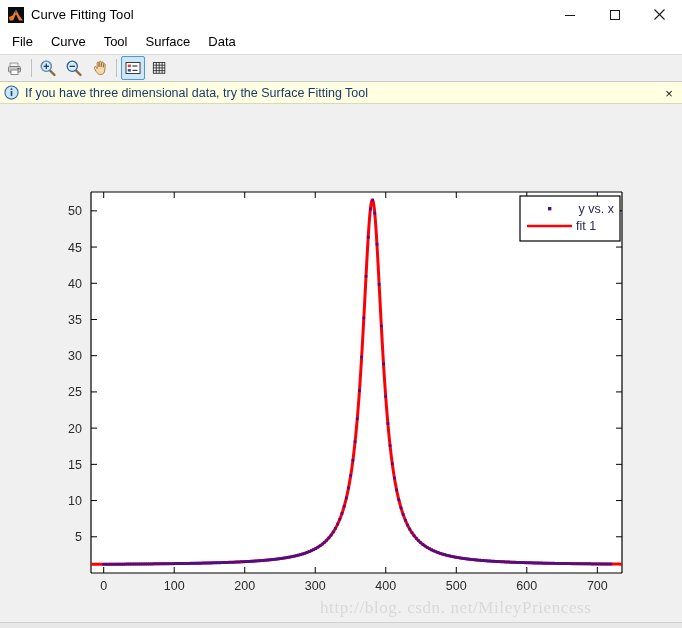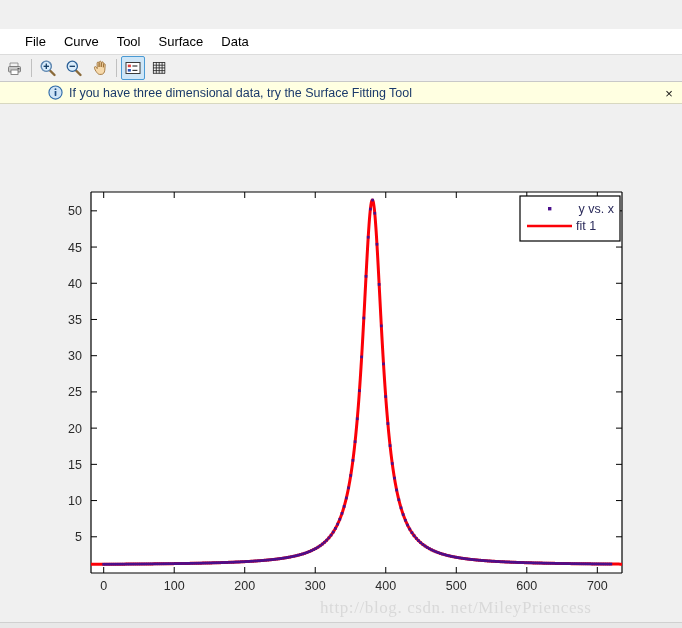--- a/index.html
+++ b/index.html
@@ -68,21 +68,21 @@
   .winbtn svg { display: block; }
 
   
   .menubar {
     position: absolute;
     left: 0; top: 29px;
     width: 682px; height: 25px;
     background: #ffffff;
     display: flex;
     align-items: center;
-    padding-left: 16px;
+    padding-left: 3px;
     box-sizing: border-box;
   }
   .menuitem {
     font-size: 13px;
     color: #000000;
     padding: 2px 9px 3px 9px;
     white-space: nowrap;
   }
 
   
@@ -120,21 +120,20 @@
   
   .banner {
     position: absolute;
     left: 0; top: 82px;
     width: 682px; height: 22px;
     background: #ffffe1;
     border-bottom: 1px solid #d8d8c0;
     display: flex;
     align-items: center;
     box-sizing: border-box;
-    padding-left: 44px;
   }
   .banner-icon {
     width: 15px; height: 15px;
     margin-left: 4px;
     margin-right: 6px;
     flex: 0 0 auto;
   }
   .banner-text {
     font-size: 12.5px;
     color: #1b3a6b;
@@ -212,20 +211,47 @@
     background: #e8e8e8;
     border-top: 1px solid #d0d0d0;
     box-sizing: border-box;
   }
 </style>
 </head>
 <body>
 
 <div id="app">
 
+  <div class="titlebar">
+    <div class="title-icon">
+      <svg class="swoosh" viewBox="0 0 14 11">
+        <path d="M0 7 L3.5 5.5 L5.5 2 L7 0 L8.5 2.2 L10.5 6 L14 10.5 L10 10.5 L8 6.2 L7 4.2 L5.8 6.4 L4.2 10.5 L0.6 10.5 Z" fill="#e8792a"></path>
+        <path d="M5.5 2 L7 0 L8 1.6 L6.4 3.6 Z" fill="#2d6fb5"></path>
+      </svg>
+    </div>
+    <div class="title-text">Curve Fitting Tool</div>
+    <div class="winbtns">
+      <div class="winbtn">
+        <svg width="12" height="12" viewBox="0 0 12 12">
+            <line x1="1" y1="6.5" x2="11" y2="6.5" stroke="#1a1a1a" stroke-width="1"></line>
+          </svg>
+      </div>
+      <div class="winbtn">
+        <svg width="12" height="12" viewBox="0 0 12 12">
+            <rect x="1.5" y="1.5" width="9" height="9" fill="none" stroke="#1a1a1a" stroke-width="1"></rect>
+          </svg>
+      </div>
+      <div class="winbtn">
+        <svg width="13" height="13" viewBox="0 0 13 13">
+            <line x1="1.5" y1="1.5" x2="11.5" y2="11.5" stroke="#1a1a1a" stroke-width="1.1"></line>
+            <line x1="11.5" y1="1.5" x2="1.5" y2="11.5" stroke="#1a1a1a" stroke-width="1.1"></line>
+          </svg>
+      </div>
+    </div>
+  </div>
 
   <div class="menubar">
     <div class="menuitem">File</div>
     <div class="menuitem">Curve</div>
     <div class="menuitem">Tool</div>
     <div class="menuitem">Surface</div>
     <div class="menuitem">Data</div>
   </div>
 
   <div class="toolbar">

